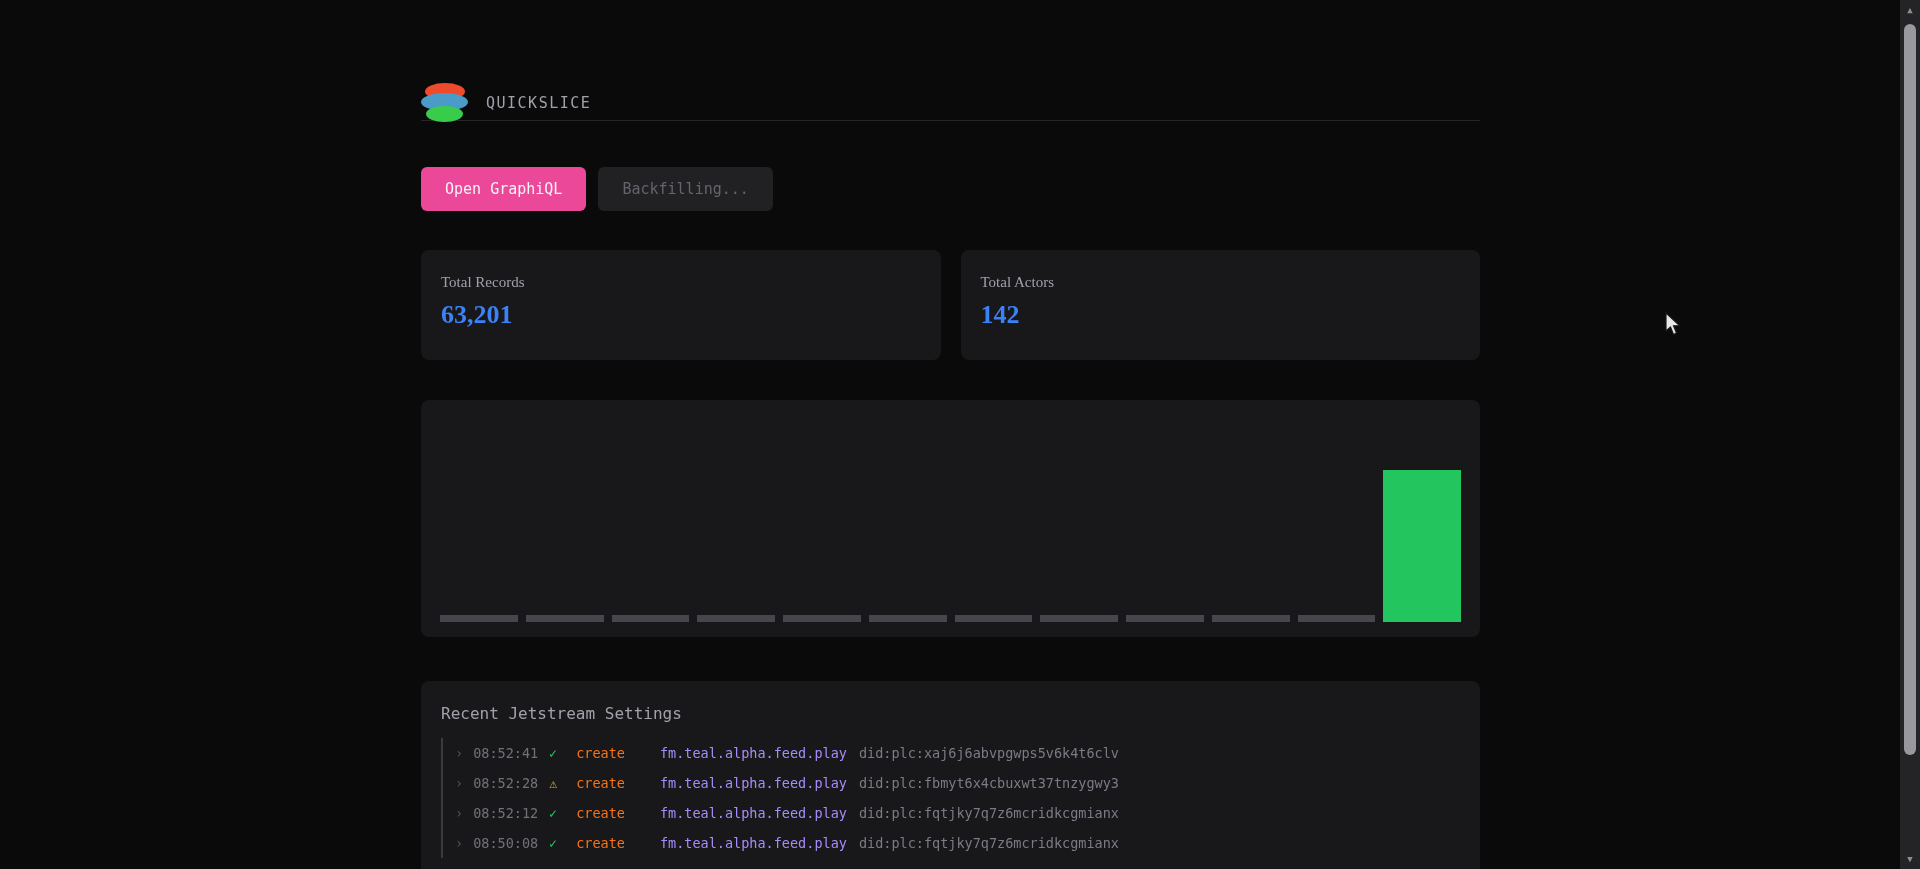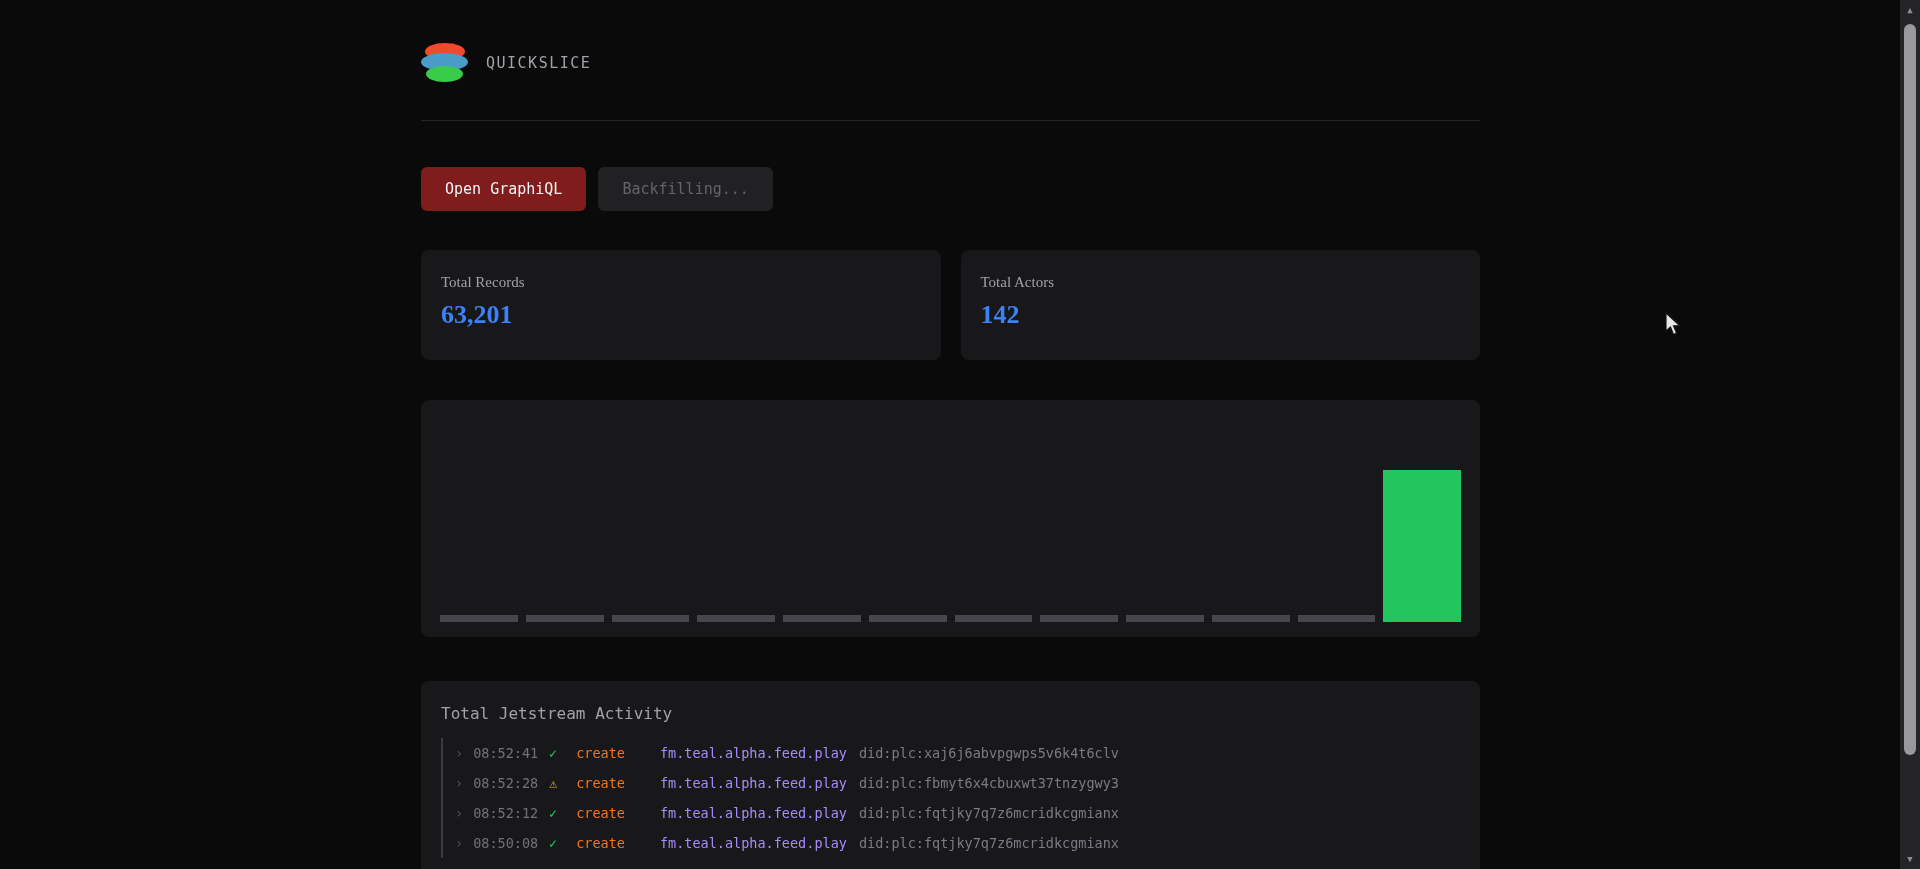--- a/index.html
+++ b/index.html
@@ -5,40 +5,40 @@
   * { margin:0; padding:0; box-sizing:border-box; }
   html,body { width:1920px; height:869px; }
   body {
     font-family:"DejaVu Sans Mono","Liberation Mono",monospace;
     background:#0a0a0b; color:#e4e4e7; overflow:hidden; position:relative;
   }
   .content { position:absolute; left:421px; top:0; width:1059px; }
 
   
   .header {
-    height:121px; padding-top:43px; border-bottom:1px solid #26262a;
+    height:121px; padding-top:83px; border-bottom:1px solid #26262a;
     display:flex; align-items:flex-start; justify-content:space-between;
   }
   .brand { display:flex; align-items:center; gap:18px; height:40px; }
   .logo { position:relative; width:47px; height:40px; }
   .logo .ell { position:absolute; border-radius:50%; }
   .logo .ell.red   { width:40px; height:17px; left:4px; top:0;   background:#ef4a2c; z-index:1; }
   .logo .ell.blue  { width:47px; height:18px; left:0;   top:10px; background:#4a9bc8; z-index:2; }
   .logo .ell.green { width:37px; height:16px; left:5px; top:23px; background:#38cc4a; z-index:3; }
   .brand-name { color:#a1a1aa; font-size:15px; letter-spacing:1.5px; line-height:40px; }
   .nav { display:flex; gap:50px; align-items:center; height:40px; }
   .nav a { color:#d4d4d8; font-size:15px; text-decoration:none; cursor:pointer; }
 
   
   .actions-row { margin-top:46px; display:flex; gap:12px; }
   .btn {
     font-family:inherit; font-size:15px; border:none; border-radius:6px;
     padding:12px 24px; cursor:pointer; line-height:20px;
   }
-  .btn-primary { background:#7f1d1d; color:#f4f4f5; }
+  .btn-primary { background:#ec4899; color:#f4f4f5; }
   .btn-disabled { background:#212124; color:#64646c; cursor:default; }
 
   
   .stats-row { margin-top:39px; display:flex; gap:20px; }
   .card { background:#18181b; border-radius:8px; }
   .stat-card { flex:1; height:110px; padding:24px 20px;font-family:Liberation Serif, serif; }
   .stat-label { color:#a1a1aa; font-size:15px; line-height:16px; }
   .stat-value { color:#3b82f6; font-size:26px; font-weight:bold; margin-top:10px; line-height:30px; }
 
   
@@ -121,21 +121,21 @@
         <div class="bar" style="height: 7px;"></div>
         <div class="bar" style="height: 7px;"></div>
         <div class="bar" style="height: 7px;"></div>
         <div class="bar" style="height: 7px;"></div>
         <div class="bar" style="height: 7px;"></div>
         <div class="bar highlight" style="height: 152px;"></div>
       </div>
   </div>
 
   <div class="card activity-card">
-    <div class="activity-title">Total Jetstream Activity</div>
+    <div class="activity-title">Recent Jetstream Settings</div>
     <div class="log">
         <div class="log-row"><span class="log-prefix">›</span><span class="log-time">08:52:41</span><span class="log-icon ok">✓</span><span class="log-action">create</span><span class="log-lexicon">fm.teal.alpha.feed.play</span><span class="log-did">did:plc:xaj6j6abvpgwps5v6k4t6clv</span></div>
         <div class="log-row"><span class="log-prefix">›</span><span class="log-time">08:52:28</span><span class="log-icon warn">⚠</span><span class="log-action">create</span><span class="log-lexicon">fm.teal.alpha.feed.play</span><span class="log-did">did:plc:fbmyt6x4cbuxwt37tnzygwy3</span></div>
         <div class="log-row"><span class="log-prefix">›</span><span class="log-time">08:52:12</span><span class="log-icon ok">✓</span><span class="log-action">create</span><span class="log-lexicon">fm.teal.alpha.feed.play</span><span class="log-did">did:plc:fqtjky7q7z6mcridkcgmianx</span></div>
         <div class="log-row"><span class="log-prefix">›</span><span class="log-time">08:50:08</span><span class="log-icon ok">✓</span><span class="log-action">create</span><span class="log-lexicon">fm.teal.alpha.feed.play</span><span class="log-did">did:plc:fqtjky7q7z6mcridkcgmianx</span></div>
       </div>
   </div>
 
 </div>
 

